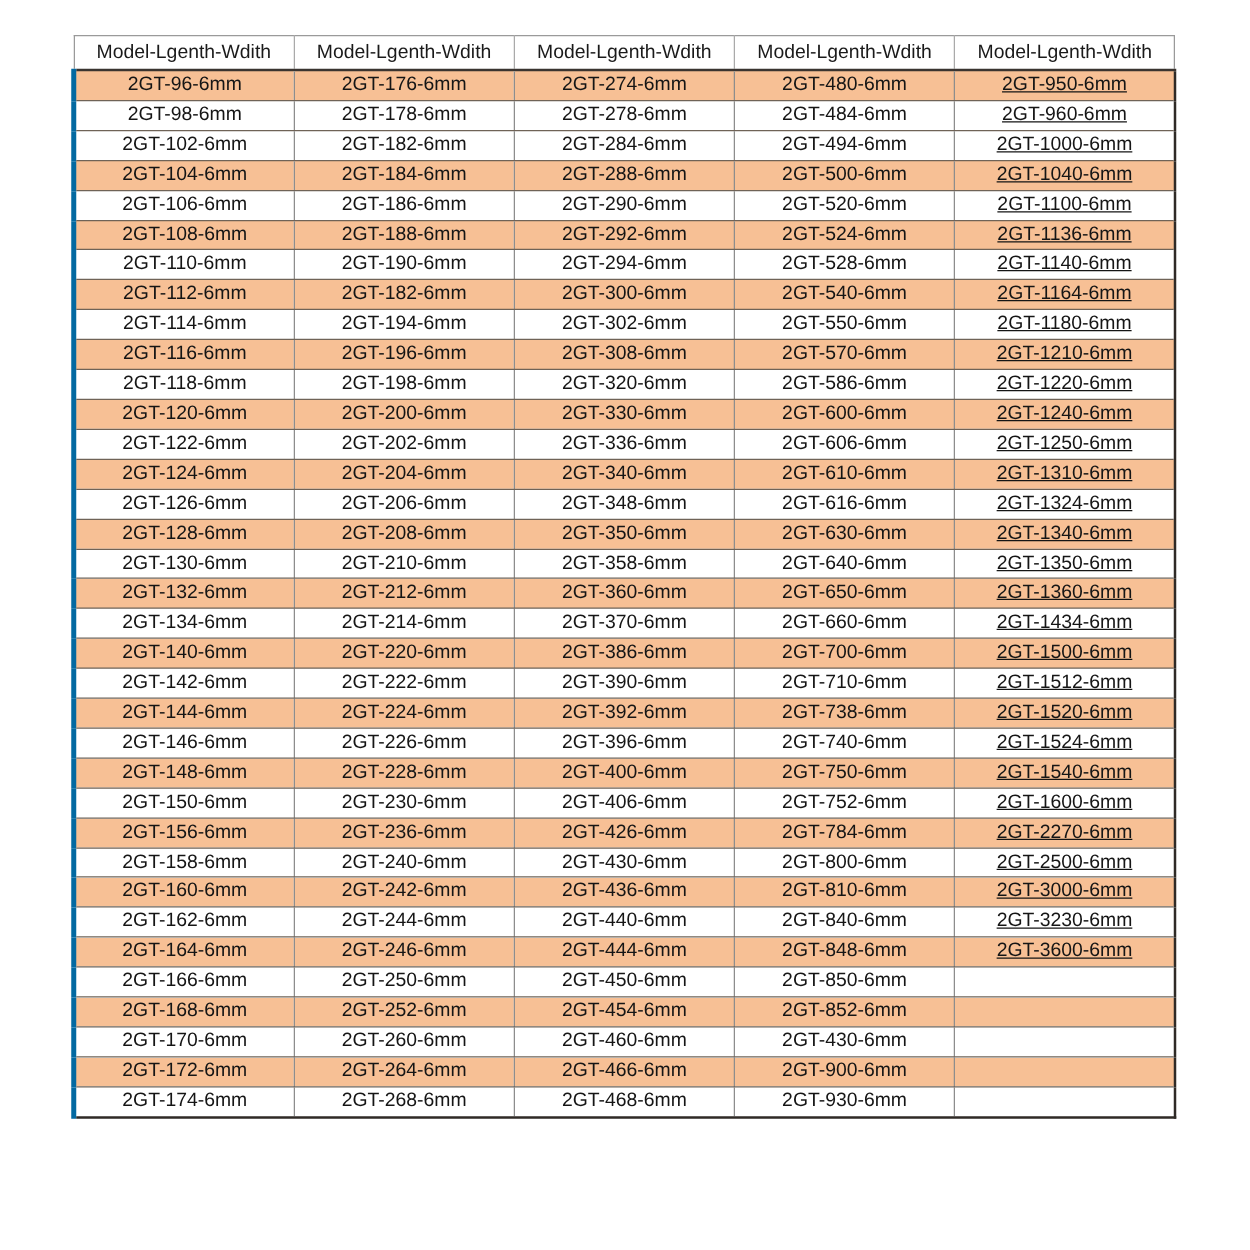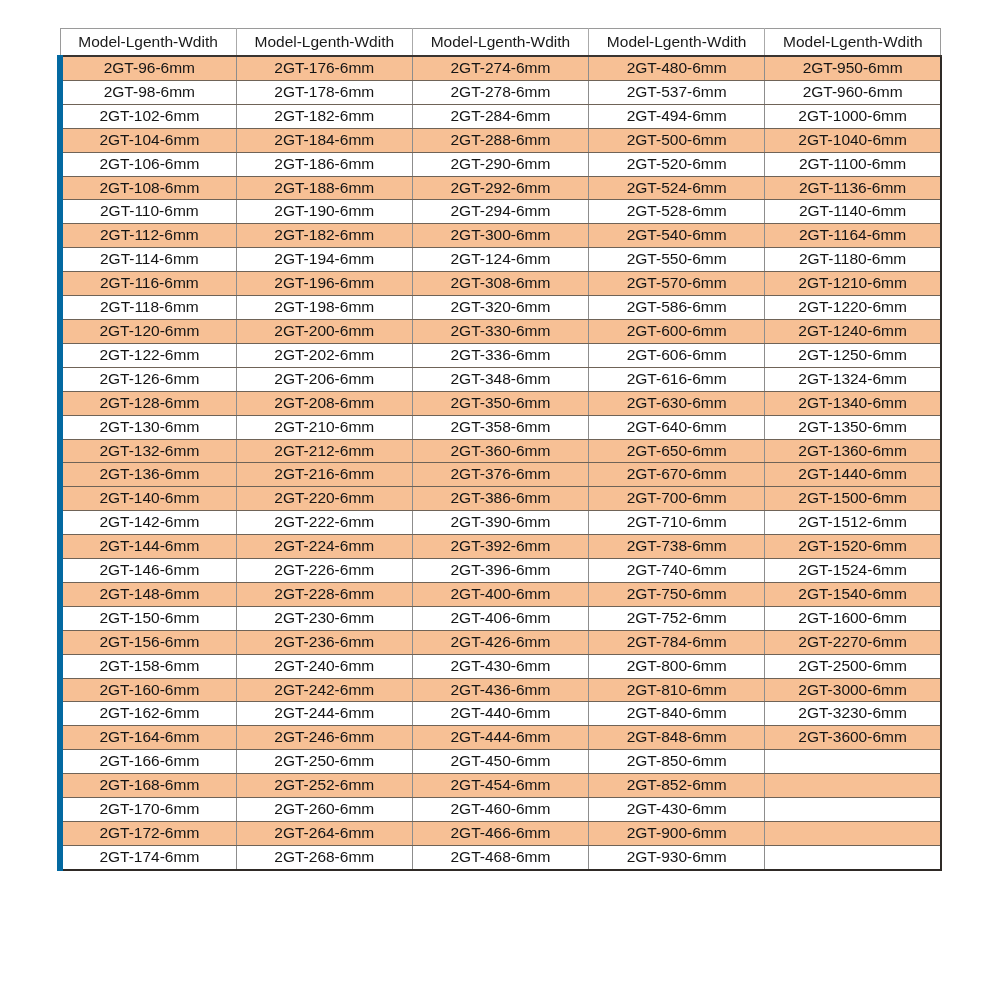--- a/index.html
+++ b/index.html
@@ -63,24 +63,25 @@
   table.spec-table th:last-child {
     border-right: 1px solid #9a9a9a;
   }
   table.spec-table td {
     border-left: 1px solid #8d8d8d;
     border-right: 1px solid #8d8d8d;
     border-top: 1px solid #6f6357;
     border-bottom: 1px solid #6f6357;
   }
   table.spec-table td:first-child {
-    border-left: 6px solid #0369a1;
+    border-left: 4px solid #0369a1;
   }
   table.spec-table td:last-child {
     border-right: 2px solid #2f2a26;
+    text-decoration: underline;
   }
   table.spec-table tr.shaded td {
     background: #f7c095;
   }
   table.spec-table tr.plain td {
     background: #ffffff;
   }
   table.spec-table tbody tr:last-child td {
     border-bottom: 2px solid #2f2a26;
   }
@@ -115,21 +116,21 @@
             <td class="model-cell">2GT-96-6mm</td>
             <td class="model-cell">2GT-176-6mm</td>
             <td class="model-cell">2GT-274-6mm</td>
             <td class="model-cell">2GT-480-6mm</td>
             <td class="model-cell">2GT-950-6mm</td>
           </tr>
           <tr class="plain">
             <td class="model-cell">2GT-98-6mm</td>
             <td class="model-cell">2GT-178-6mm</td>
             <td class="model-cell">2GT-278-6mm</td>
-            <td class="model-cell">2GT-537-6mm</td>
+            <td class="model-cell">2GT-484-6mm</td>
             <td class="model-cell">2GT-960-6mm</td>
           </tr>
           <tr class="plain">
             <td class="model-cell">2GT-102-6mm</td>
             <td class="model-cell">2GT-182-6mm</td>
             <td class="model-cell">2GT-284-6mm</td>
             <td class="model-cell">2GT-494-6mm</td>
             <td class="model-cell">2GT-1000-6mm</td>
           </tr>
           <tr class="shaded">
@@ -163,21 +164,21 @@
           <tr class="shaded">
             <td class="model-cell">2GT-112-6mm</td>
             <td class="model-cell">2GT-182-6mm</td>
             <td class="model-cell">2GT-300-6mm</td>
             <td class="model-cell">2GT-540-6mm</td>
             <td class="model-cell">2GT-1164-6mm</td>
           </tr>
           <tr class="plain">
             <td class="model-cell">2GT-114-6mm</td>
             <td class="model-cell">2GT-194-6mm</td>
-            <td class="model-cell">2GT-124-6mm</td>
+            <td class="model-cell">2GT-302-6mm</td>
             <td class="model-cell">2GT-550-6mm</td>
             <td class="model-cell">2GT-1180-6mm</td>
           </tr>
           <tr class="shaded">
             <td class="model-cell">2GT-116-6mm</td>
             <td class="model-cell">2GT-196-6mm</td>
             <td class="model-cell">2GT-308-6mm</td>
             <td class="model-cell">2GT-570-6mm</td>
             <td class="model-cell">2GT-1210-6mm</td>
           </tr>
@@ -195,20 +196,27 @@
             <td class="model-cell">2GT-600-6mm</td>
             <td class="model-cell">2GT-1240-6mm</td>
           </tr>
           <tr class="plain">
             <td class="model-cell">2GT-122-6mm</td>
             <td class="model-cell">2GT-202-6mm</td>
             <td class="model-cell">2GT-336-6mm</td>
             <td class="model-cell">2GT-606-6mm</td>
             <td class="model-cell">2GT-1250-6mm</td>
           </tr>
+          <tr class="shaded">
+            <td class="model-cell">2GT-124-6mm</td>
+            <td class="model-cell">2GT-204-6mm</td>
+            <td class="model-cell">2GT-340-6mm</td>
+            <td class="model-cell">2GT-610-6mm</td>
+            <td class="model-cell">2GT-1310-6mm</td>
+          </tr>
           <tr class="plain">
             <td class="model-cell">2GT-126-6mm</td>
             <td class="model-cell">2GT-206-6mm</td>
             <td class="model-cell">2GT-348-6mm</td>
             <td class="model-cell">2GT-616-6mm</td>
             <td class="model-cell">2GT-1324-6mm</td>
           </tr>
           <tr class="shaded">
             <td class="model-cell">2GT-128-6mm</td>
             <td class="model-cell">2GT-208-6mm</td>
@@ -223,26 +231,26 @@
             <td class="model-cell">2GT-640-6mm</td>
             <td class="model-cell">2GT-1350-6mm</td>
           </tr>
           <tr class="shaded">
             <td class="model-cell">2GT-132-6mm</td>
             <td class="model-cell">2GT-212-6mm</td>
             <td class="model-cell">2GT-360-6mm</td>
             <td class="model-cell">2GT-650-6mm</td>
             <td class="model-cell">2GT-1360-6mm</td>
           </tr>
-          <tr class="shaded">
-            <td class="model-cell">2GT-136-6mm</td>
-            <td class="model-cell">2GT-216-6mm</td>
-            <td class="model-cell">2GT-376-6mm</td>
-            <td class="model-cell">2GT-670-6mm</td>
-            <td class="model-cell">2GT-1440-6mm</td>
+          <tr class="plain">
+            <td class="model-cell">2GT-134-6mm</td>
+            <td class="model-cell">2GT-214-6mm</td>
+            <td class="model-cell">2GT-370-6mm</td>
+            <td class="model-cell">2GT-660-6mm</td>
+            <td class="model-cell">2GT-1434-6mm</td>
           </tr>
           <tr class="shaded">
             <td class="model-cell">2GT-140-6mm</td>
             <td class="model-cell">2GT-220-6mm</td>
             <td class="model-cell">2GT-386-6mm</td>
             <td class="model-cell">2GT-700-6mm</td>
             <td class="model-cell">2GT-1500-6mm</td>
           </tr>
           <tr class="plain">
             <td class="model-cell">2GT-142-6mm</td>

